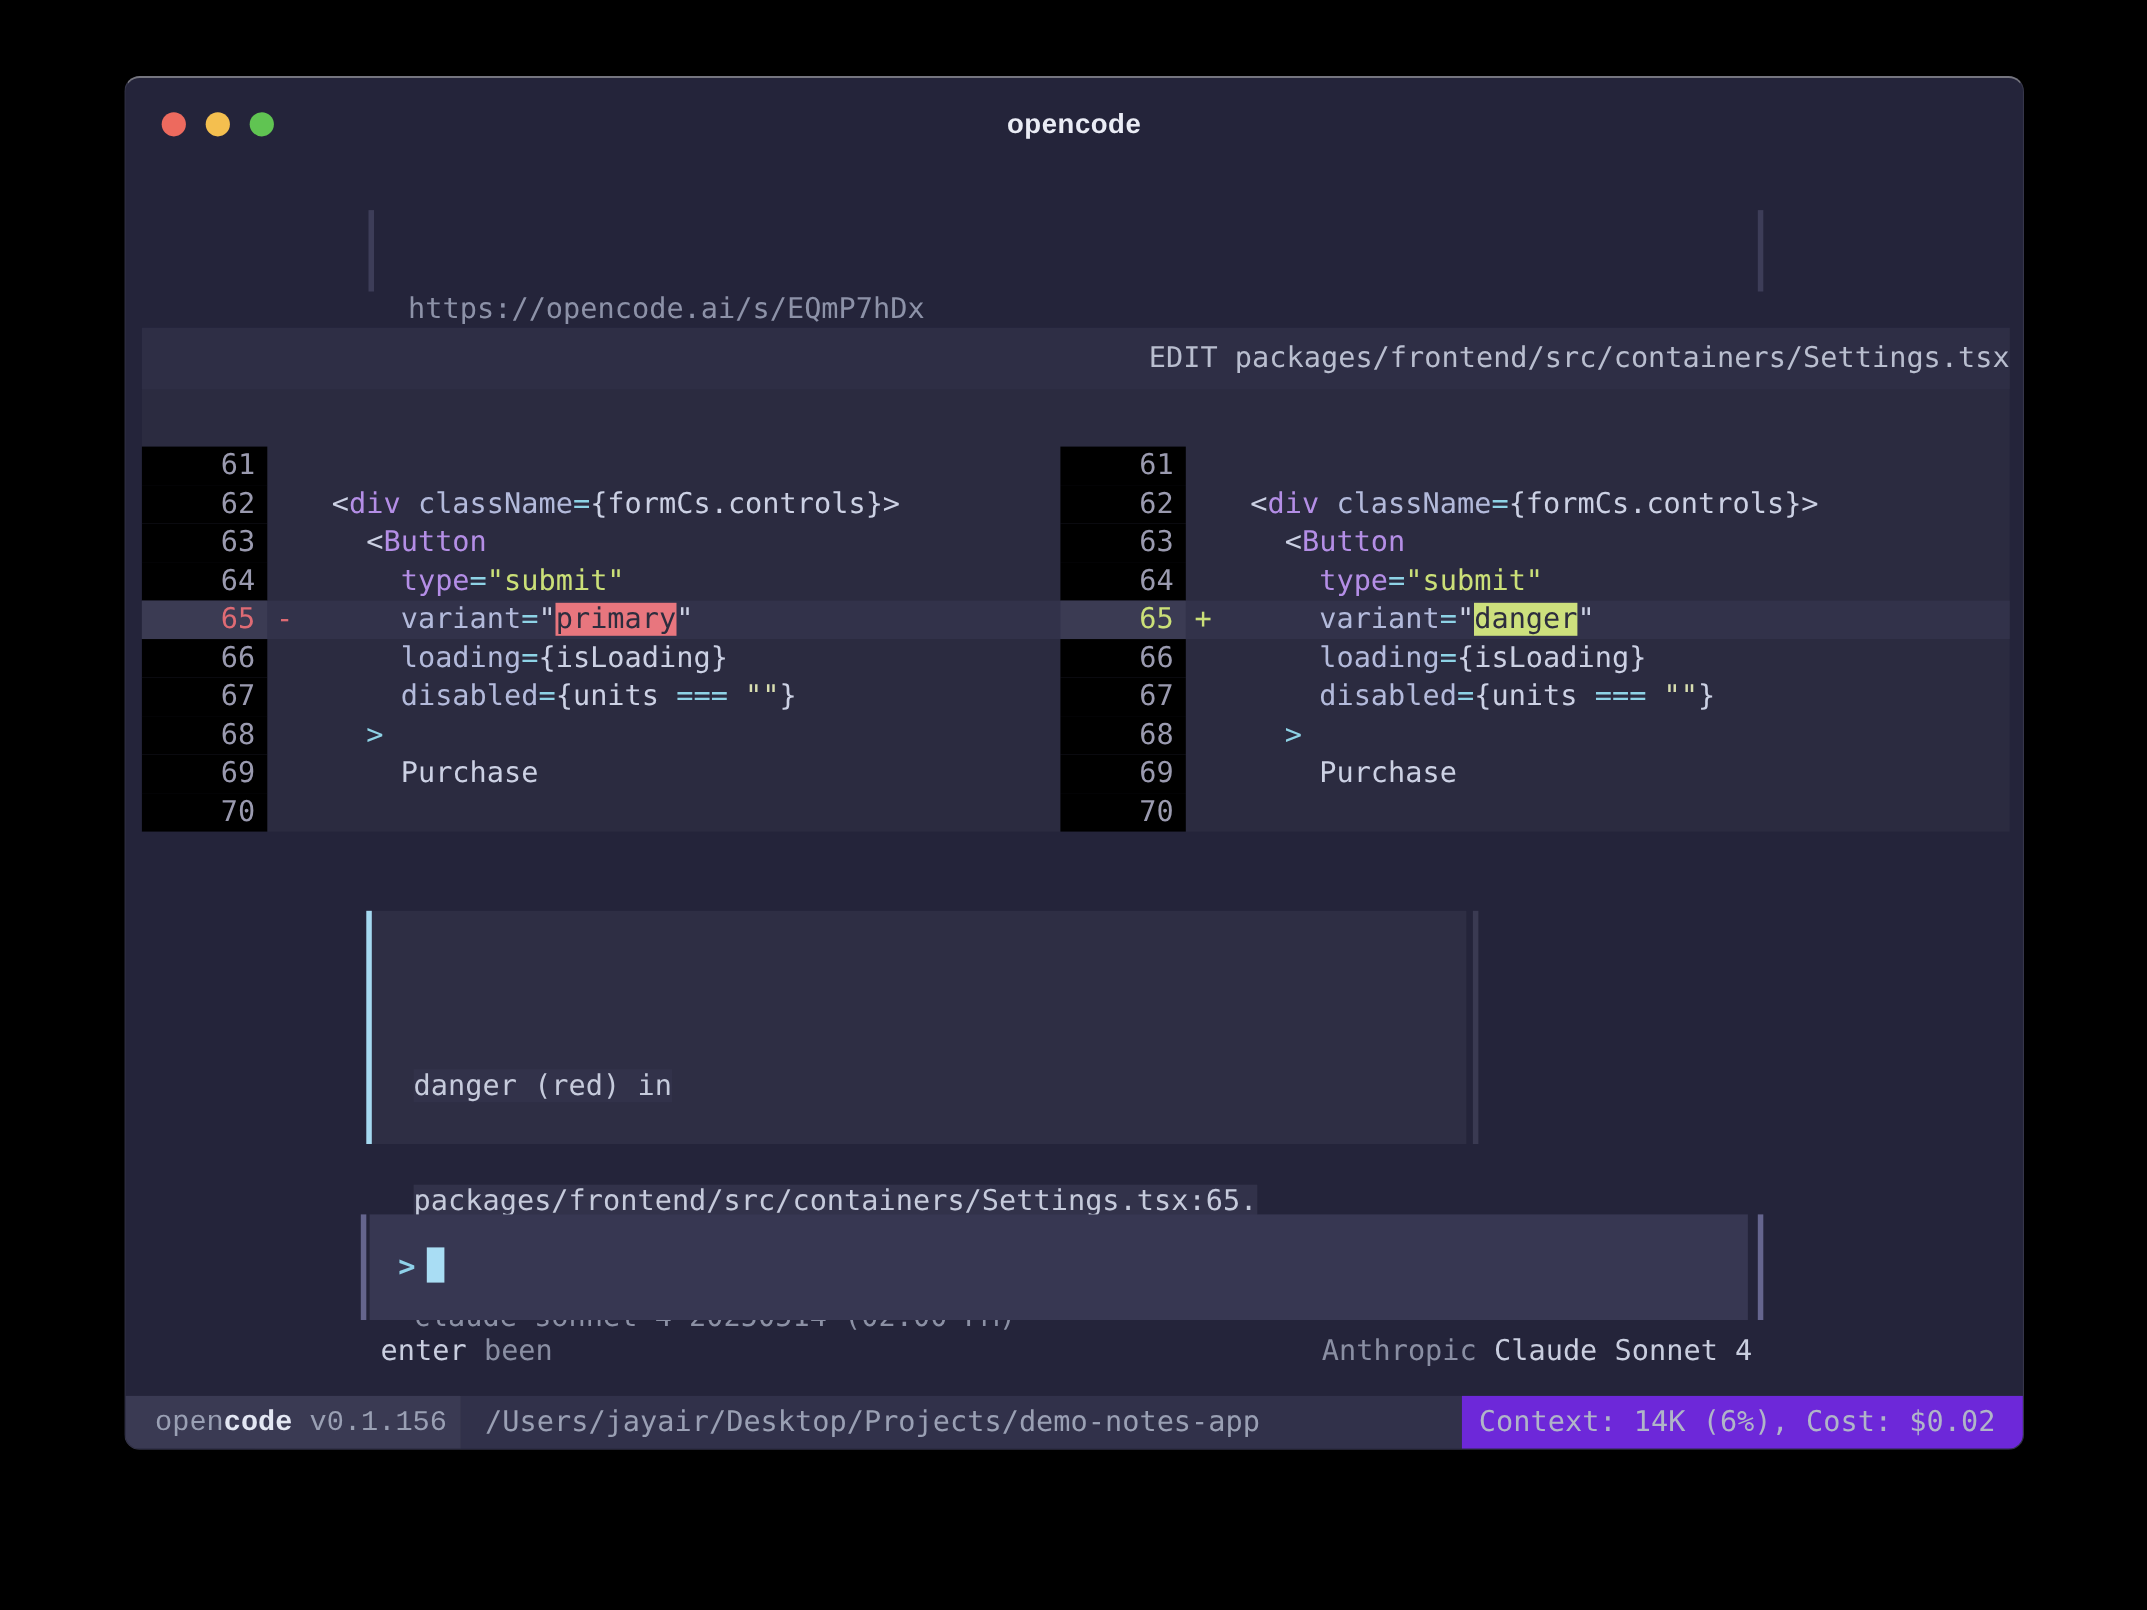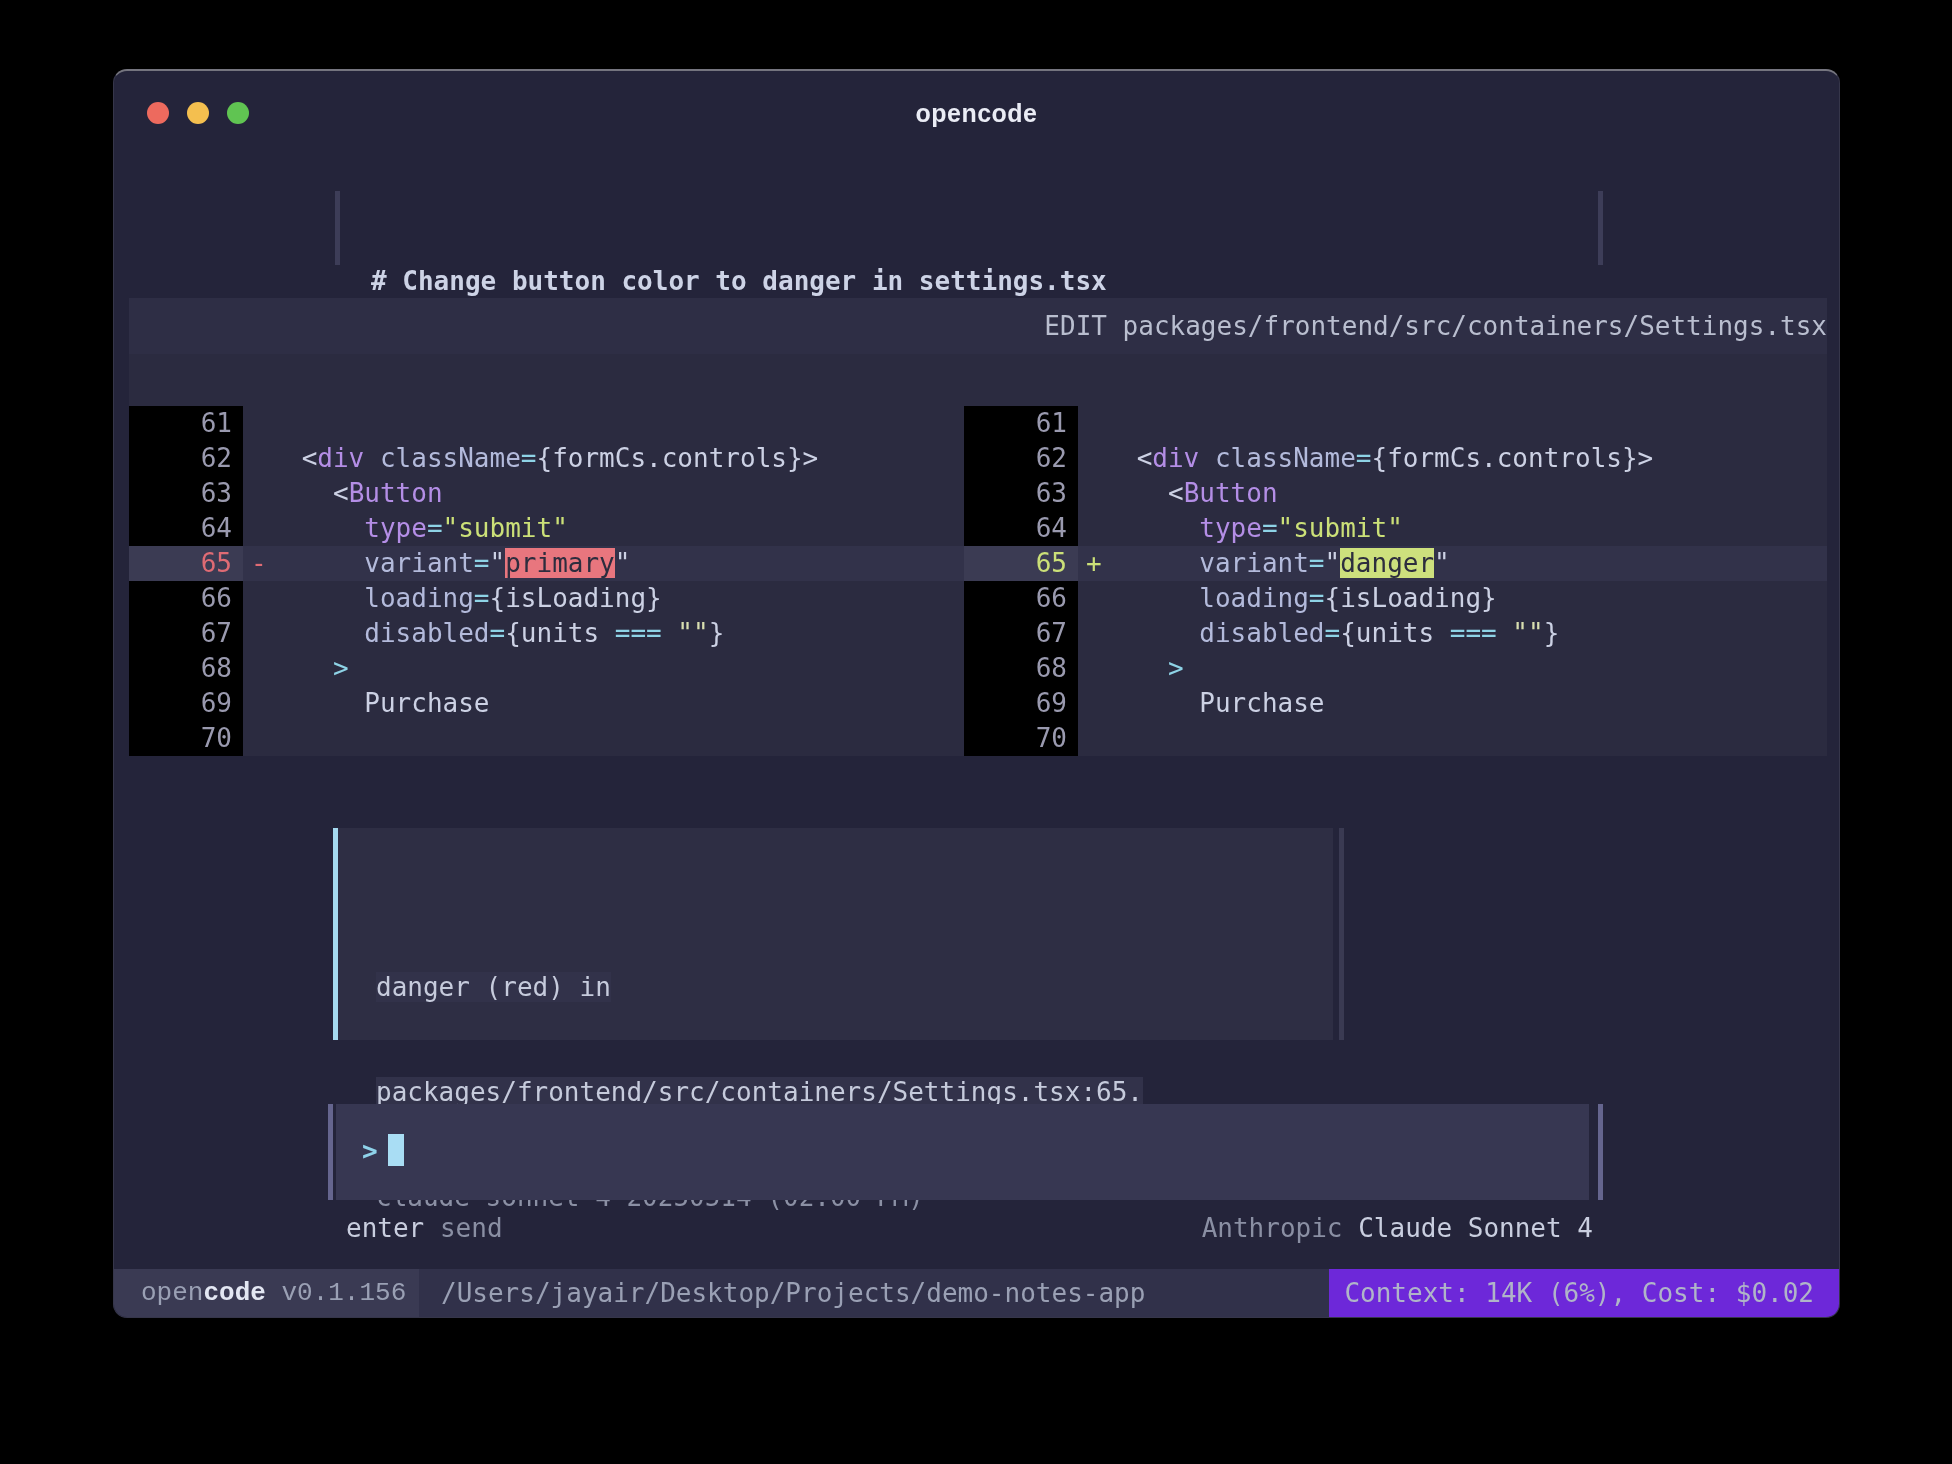--- a/index.html
+++ b/index.html
@@ -115,21 +115,20 @@
       <div class="light red"></div>
       <div class="light yellow"></div>
       <div class="light green"></div>
     </div>
     <div class="win-title">opencode</div>
   </div>
 
   <div class="hdr-bar left"></div>
   <div class="hdr-bar right"></div>
   <div class="prompt-header">
-    <div class="prompt-title"># Change button color to danger in settings.tsx</div>
     <div class="prompt-url">https://opencode.ai/s/EQmP7hDx</div>
   </div>
 
   <div class="edit-panel">
     <div class="edit-header">EDIT packages/frontend/src/containers/Settings.tsx</div>
     <div class="diff-rows" id="diff-rows">
         <div class="diff-row"><div class="gutter left">61</div><div class="code left"><span class="marker"> </span><span></span></div><div class="gutter right">61</div><div class="code right"><span class="marker"> </span><span></span></div></div>
         <div class="diff-row"><div class="gutter left">62</div><div class="code left"><span class="marker"> </span><span><span class="tk-pu"> &lt;</span><span class="tk-tg">div</span><span class="tk-pu"> </span><span class="tk-at">className</span><span class="tk-op">=</span><span class="tk-pu">{formCs.controls}&gt;</span></span></div><div class="gutter right">62</div><div class="code right"><span class="marker"> </span><span><span class="tk-pu"> &lt;</span><span class="tk-tg">div</span><span class="tk-pu"> </span><span class="tk-at">className</span><span class="tk-op">=</span><span class="tk-pu">{formCs.controls}&gt;</span></span></div></div>
         <div class="diff-row"><div class="gutter left">63</div><div class="code left"><span class="marker"> </span><span><span class="tk-pu">   &lt;</span><span class="tk-tg">Button</span></span></div><div class="gutter right">63</div><div class="code right"><span class="marker"> </span><span><span class="tk-pu">   &lt;</span><span class="tk-tg">Button</span></span></div></div>
         <div class="diff-row"><div class="gutter left">64</div><div class="code left"><span class="marker"> </span><span><span class="tk-pu">     </span><span class="tk-tg">type</span><span class="tk-op">=</span><span class="tk-st">"submit"</span></span></div><div class="gutter right">64</div><div class="code right"><span class="marker"> </span><span><span class="tk-pu">     </span><span class="tk-tg">type</span><span class="tk-op">=</span><span class="tk-st">"submit"</span></span></div></div>
@@ -150,21 +149,21 @@
   </div>
   <div class="message-edge"></div>
 
   <div class="input-bar left"></div>
   <div class="input-bar right"></div>
   <div class="input-box">
     <span class="input-prompt">&gt;</span><span class="input-cursor"></span>
   </div>
 
   <div class="hints-row">
-    <div><span class="hint-strong">enter</span><span class="hint-muted"> send</span></div>
+    <div><span class="hint-strong">enter</span><span class="hint-muted"> been</span></div>
     <div><span class="hint-muted">Anthropic </span><span class="hint-strong">Claude Sonnet 4</span></div>
   </div>
 
   <div class="status-bar">
     <div class="status-left"><span>open</span><span class="app-code">code</span><span> v0.1.156</span></div>
     <div class="status-middle">/Users/jayair/Desktop/Projects/demo-notes-app</div>
     <div class="status-right">Context: 14K (6%), Cost: $0.02</div>
   </div>
 
 </div>

